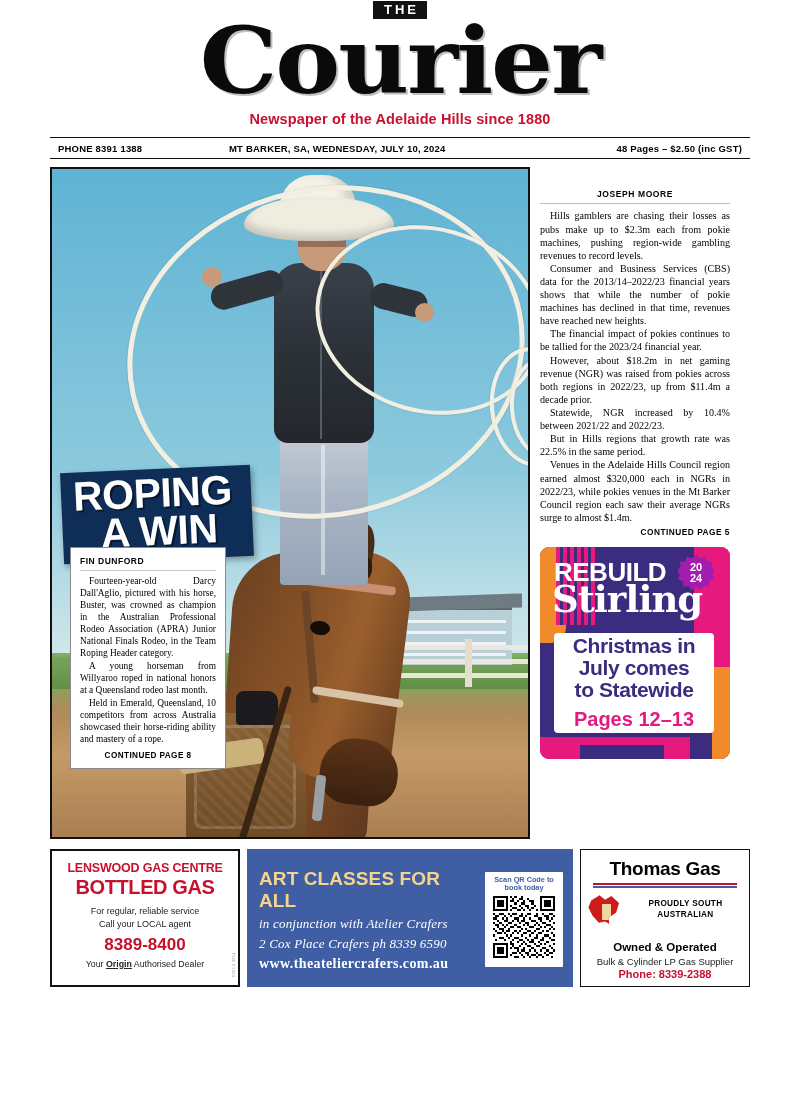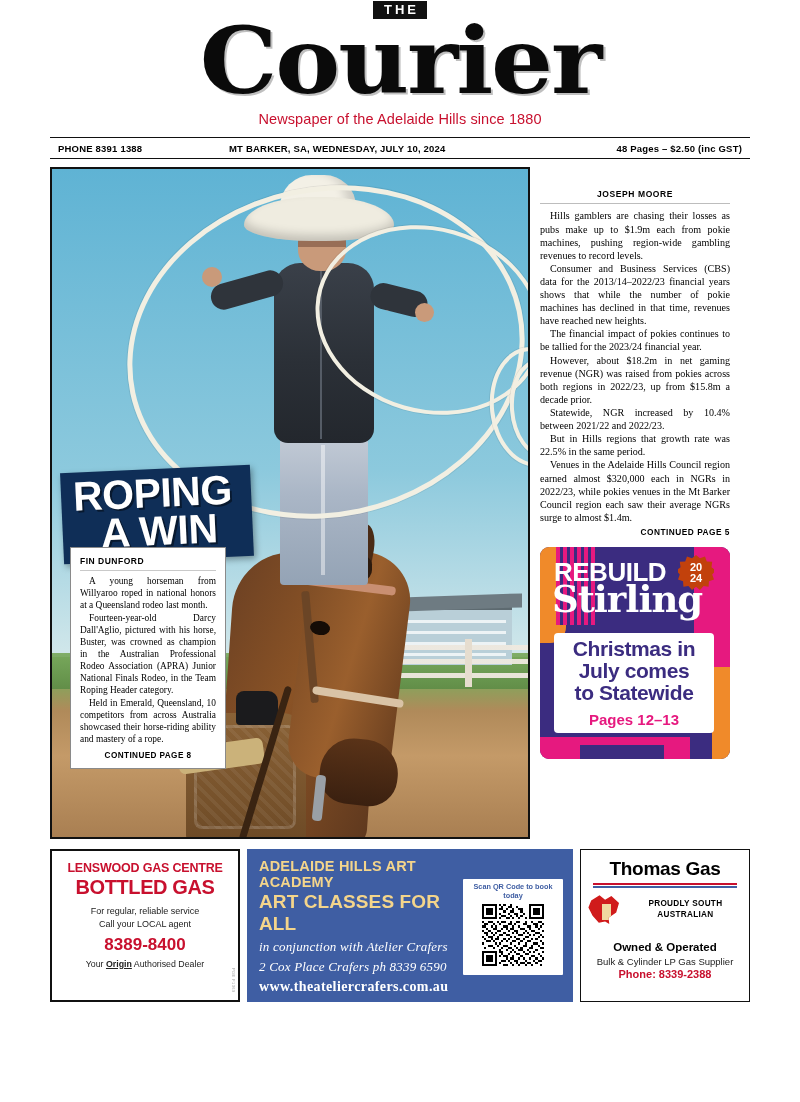--- a/index.html
+++ b/index.html
@@ -29,21 +29,21 @@
     font-size: 92px;
     line-height: 0.95;
     color: #0a0a0a;
     letter-spacing: -2px;
     text-shadow: 2px 2px 0 rgba(0,0,0,0.25);
     font-style: normal;
     transform: scaleX(1.06);
   }
   .tagline {
     color: #c8102e;
-    font-weight: normal;
+    font-weight: bold;
     font-size: 14.5px;
     margin-top: 6px;
     letter-spacing: 0.1px;
   }
 
   
   .infobar {
     margin: 10px 50px 0 50px;
     border-top: 1.5px solid #111;
     border-bottom: 1.5px solid #111;
@@ -278,38 +278,38 @@
     position:absolute; left:14px; top:12px;
     color:#fff; font-weight:bold; font-size:26px; letter-spacing:-0.5px; line-height:1;
   }
   .st-stirling{
     position:absolute; left:12px; top:34px;
     color:#fff; font-weight:bold; font-size:37px; letter-spacing:-1px; line-height:1;
     font-family:"DejaVu Serif", serif;
   }
   .st-badge{
     position:absolute; right:16px; top:8px; width:36px; height:36px;
-    background:#c2410c; color:#fff; font-weight:bold; font-size:11px;
+    background:#a21caf; color:#fff; font-weight:bold; font-size:11px;
     display:flex; flex-direction:column; align-items:center; justify-content:center;
     line-height:1.02; text-align:center;
     clip-path: polygon(50% 0%,61% 9%,75% 4%,80% 18%,95% 19%,93% 34%,105% 43%,95% 54%,
       100% 68%,86% 73%,85% 88%,71% 86%,61% 97%,50% 88%,39% 97%,29% 86%,15% 88%,14% 73%,
       0% 68%,5% 54%,-5% 43%,7% 34%,5% 19%,20% 18%,25% 4%,39% 9%);
   }
   .st-card{
     position:absolute; left:14px; top:86px; right:16px; bottom:26px;
     background:#fff; border-radius:4px;
     display:flex; flex-direction:column; align-items:center; justify-content:center;
   }
   .st-msg{
     color:#3b2c80; font-weight:bold; font-size:21px; line-height:1.06;
     text-align:center; letter-spacing:-0.4px;
   }
   .st-pages{
-    color:#e6197f; font-weight:bold; font-size:15px; margin-top:7px;
+    color:#e6197f; font-weight:bold; font-size:20px; margin-top:7px;
   }
 
   
   .adrow { display:flex; margin:10px 50px 0 50px; gap:7px; align-items:stretch; }
   .ad-lenswood {
     width:190px; border:2px solid #111; background:#fff;
     padding:10px 8px 7px 8px; text-align:center; position:relative;
   }
   .lw-1{ color:#c8102e; font-weight:bold; font-size:12.5px; letter-spacing:-0.2px; }
   .lw-2{ color:#c8102e; font-weight:bold; font-size:20px; letter-spacing:-0.4px; margin-top:1px; }
@@ -330,21 +330,21 @@
   .art-2{ color:#f4d58b; font-weight:bold; font-size:19px; letter-spacing:0.1px; margin-top:1px; }
   .art-3, .art-4{
     font-family:"Liberation Serif", serif; font-style:italic;
     font-size:13px; margin-top:4px; letter-spacing:0.2px;
   }
   .art-5{
     font-family:"Liberation Serif", serif; font-weight:bold;
     font-size:14px; margin-top:4px; letter-spacing:0.4px;
   }
   .qr-wrap{
-    background:#fff; width:100px; padding:4px 4px 5px 4px; text-align:center;
+    background:#fff; width:78px; padding:4px 4px 5px 4px; text-align:center;
     border-radius:1px;
   }
   .qr-label{ color:#3f5ea3; font-size:7.3px; font-weight:bold; line-height:1.2; margin-bottom:3px; }
   .qr-code{ width:68px; height:62px; }
   .ad-thomas {
     width:170px; border:1.5px solid #111; background:#fff;
     padding:8px 6px 6px 6px; text-align:center;
   }
   .tg-name{ font-size:19px; font-weight:bold; letter-spacing:-0.3px; }
   .tg-rule1{ height:2px; background:#c8102e; margin:3px 6px 0 6px; }
@@ -429,36 +429,36 @@
       </div>
 
       <div class="flag">
         <div class="flag-l1">ROPING</div>
         <div class="flag-l2">A WIN</div>
       </div>
 
       <div class="capbox">
         <div class="cap-byline">FIN DUNFORD</div>
         <div class="cap-body">
+          <p>Fourteen-year-old Darcy Dall'Aglio, pictured with his horse, Buster, was crowned as champion in the Australian Professional Rodeo Association (APRA) Junior National Finals Rodeo, in the Team Roping Header category.</p>
           <p>A young horseman from Willyaroo roped in national honors at a Queensland rodeo last month.</p>
-          <p>Fourteen-year-old Darcy Dall'Aglio, pictured with his horse, Buster, was crowned as champion in the Australian Professional Rodeo Association (APRA) Junior National Finals Rodeo, in the Team Roping Header category.</p>
           <p>Held in Emerald, Queensland, 10 competitors from across Australia showcased their horse-riding ability and mastery of a rope.</p>
         </div>
         <div class="cap-cont">CONTINUED PAGE 8</div>
       </div>
     </div>
   </div>
 
   <div class="col-right">
     <div class="byline">JOSEPH MOORE</div>
     <div class="story">
-      <p>Hills gamblers are chasing their losses as pubs make up to $1.9m each from pokie machines, pushing region-wide gambling revenues to record levels.</p>
+      <p>Hills gamblers are chasing their losses as pubs make up to $2.3m each from pokie machines, pushing region-wide gambling revenues to record levels.</p>
       <p>Consumer and Business Services (CBS) data for the 2013/14–2022/23 financial years shows that while the number of pokie machines has declined in that time, revenues have reached new heights.</p>
       <p>The financial impact of pokies continues to be tallied for the 2023/24 financial year.</p>
-      <p>However, about $18.2m in net gaming revenue (NGR) was raised from pokies across both regions in 2022/23, up from $15.8m a decade prior.</p>
+      <p>However, about $18.2m in net gaming revenue (NGR) was raised from pokies across both regions in 2022/23, up from $11.4m a decade prior.</p>
       <p>Statewide, NGR increased by 10.4% between 2021/22 and 2022/23.</p>
       <p>But in Hills regions that growth rate was 22.5% in the same period.</p>
       <p>Venues in the Adelaide Hills Council region earned almost $320,000 each in NGRs in 2022/23, while pokies venues in the Mt Barker Council region each saw their average NGRs surge to almost $1.4m.</p>
     </div>
     <div class="story-cont">CONTINUED PAGE 5</div>
 
     <div class="stirling">
       <div class="st-orange-l"></div>
       <div class="st-pink-l"></div>
       <div class="st-pink-r"></div>
@@ -492,21 +492,20 @@
       <div>For regular, reliable service</div>
       <div>Call your LOCAL agent</div>
     </div>
     <div class="lw-4">8389-8400</div>
     <div class="lw-5"><span>Your </span><b>Origin</b><span> Authorised Dealer</span></div>
     <div class="lw-code">PGE F1369</div>
   </div>
 
   <div class="ad-art">
     <div class="art-text">
-      <div class="art-1">ADELAIDE HILLS ART ACADEMY</div>
       <div class="art-2">ART CLASSES FOR ALL</div>
       <div class="art-3">in conjunction with Atelier Crafers</div>
       <div class="art-4">2 Cox Place Crafers  ph 8339 6590</div>
       <div class="art-5">www.theateliercrafers.com.au</div>
     </div>
     <div class="qr-wrap">
       <div class="qr-label">Scan QR Code to book today</div>
       <svg class="qr-code" viewBox="0 0 29 29" shape-rendering="crispEdges">
         <rect width="29" height="29" fill="#fff"></rect>
         <g fill="#000">

